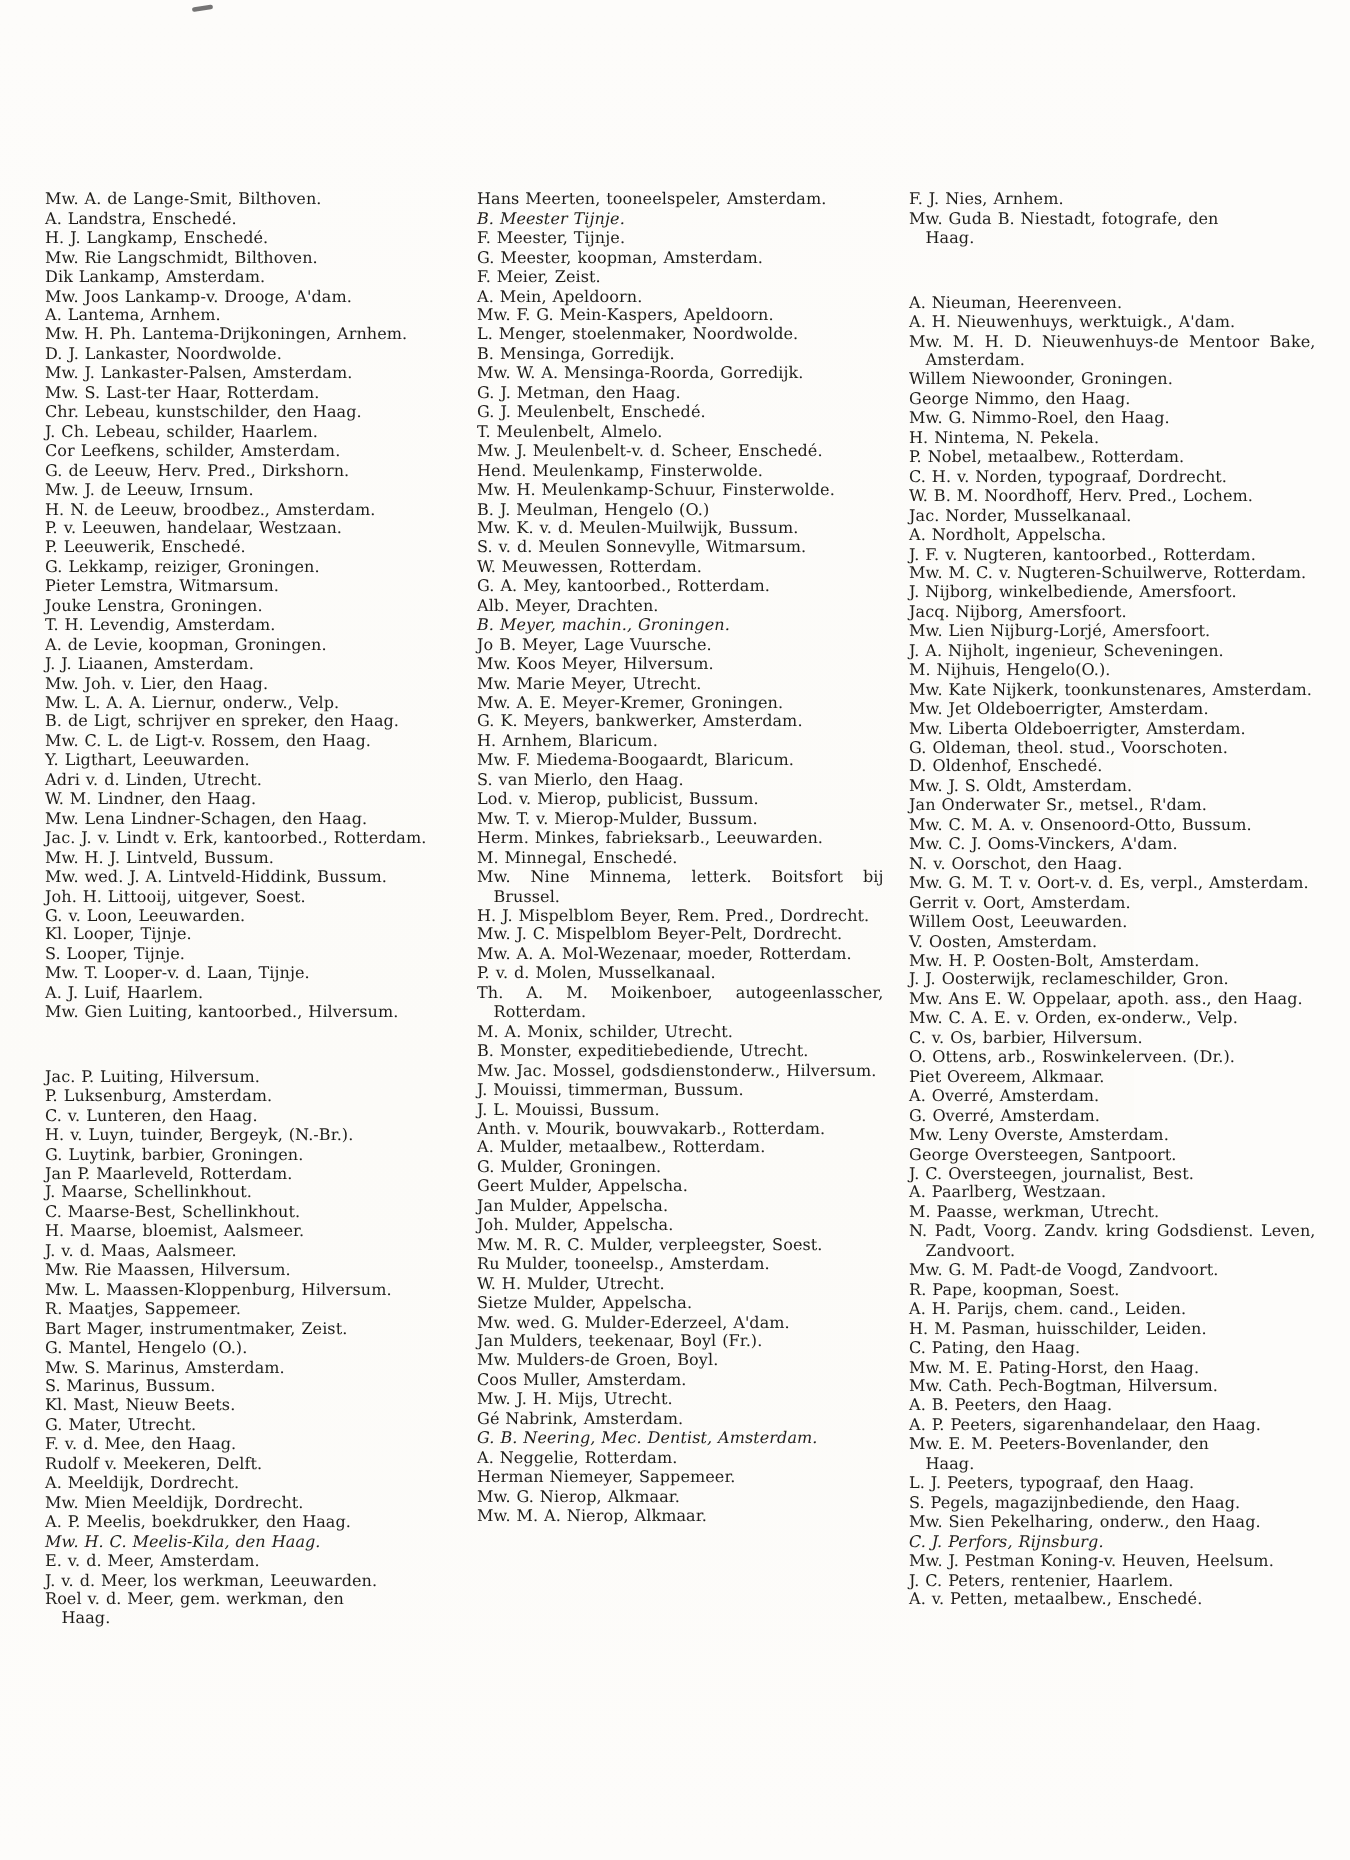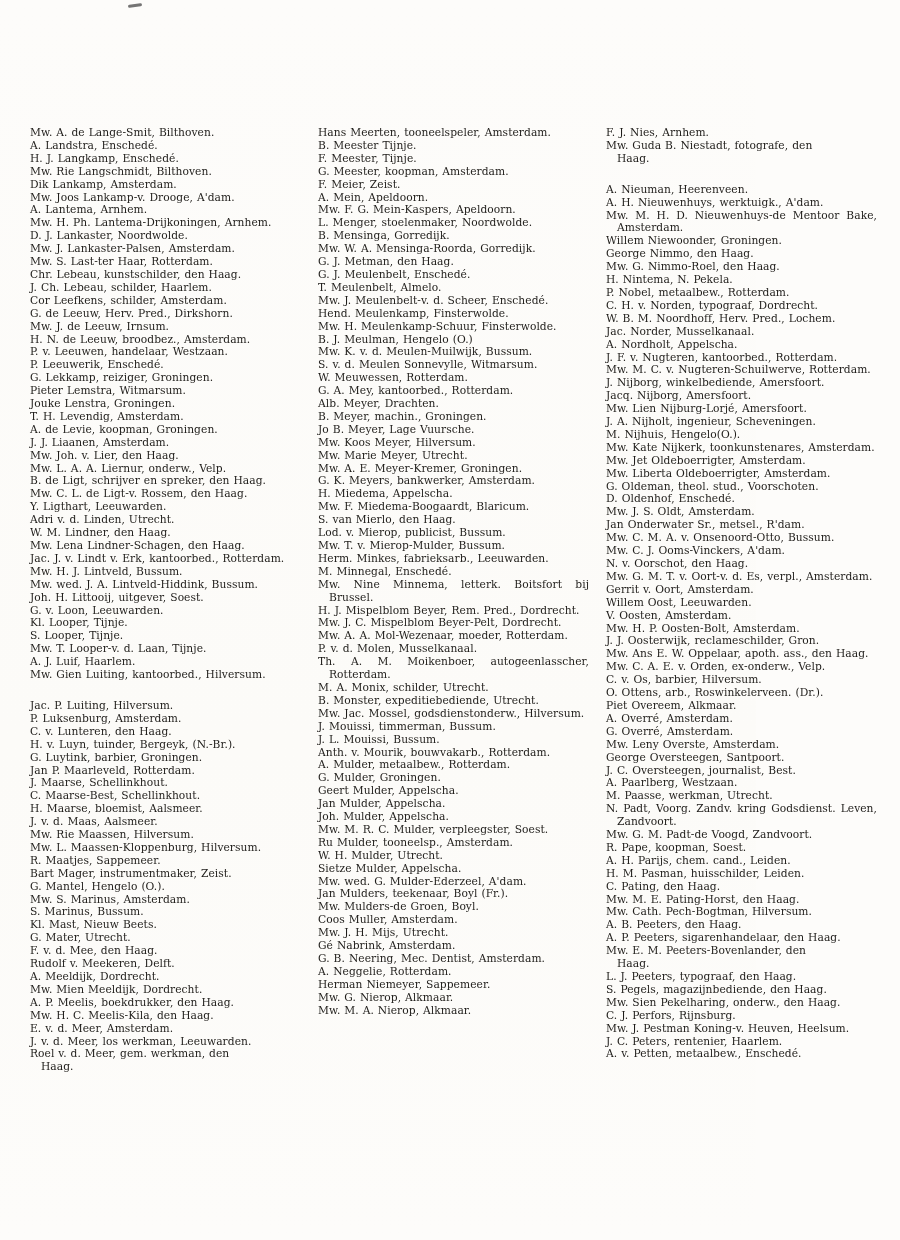--- a/index.html
+++ b/index.html
@@ -49,23 +49,24 @@
     letter-spacing: 0.05px;
   }
   .entry {
     margin: 0;
     padding-left: 11px;
     text-indent: -11px;
     text-align: justify;
     word-spacing: 0.5px;
   }
   .entry.italic {
+    font-style: italic;
   }
   .entry.gap {
-    margin-top: 18px;
+    margin-top: 30px;
   }
   .cont-right {
     display: block;
     text-align: left;
     text-indent: 0;
   }
 </style>
 </head>
 <body>
 
@@ -167,21 +168,21 @@
         <p class="entry">S. v. d. Meulen Sonnevylle, Witmarsum.</p>
         <p class="entry">W. Meuwessen, Rotterdam.</p>
         <p class="entry">G. A. Mey, kantoorbed., Rotterdam.</p>
         <p class="entry">Alb. Meyer, Drachten.</p>
         <p class="entry italic">B. Meyer, machin., Groningen.</p>
         <p class="entry">Jo B. Meyer, Lage Vuursche.</p>
         <p class="entry">Mw. Koos Meyer, Hilversum.</p>
         <p class="entry">Mw. Marie Meyer, Utrecht.</p>
         <p class="entry">Mw. A. E. Meyer-Kremer, Groningen.</p>
         <p class="entry">G. K. Meyers, bankwerker, Amsterdam.</p>
-        <p class="entry">H. Miedema, Appelscha.</p>
+        <p class="entry">H. Arnhem, Blaricum.</p>
         <p class="entry">Mw. F. Miedema-Boogaardt, Blaricum.</p>
         <p class="entry">S. van Mierlo, den Haag.</p>
         <p class="entry">Lod. v. Mierop, publicist, Bussum.</p>
         <p class="entry">Mw. T. v. Mierop-Mulder, Bussum.</p>
         <p class="entry">Herm. Minkes, fabrieksarb., Leeuwarden.</p>
         <p class="entry">M. Minnegal, Enschedé.</p>
         <p class="entry">Mw. Nine Minnema, letterk. Boitsfort bij Brussel.</p>
         <p class="entry">H. J. Mispelblom Beyer, Rem. Pred., Dordrecht.</p>
         <p class="entry">Mw. J. C. Mispelblom Beyer-Pelt, Dordrecht.</p>
         <p class="entry">Mw. A. A. Mol-Wezenaar, moeder, Rotterdam.</p>

